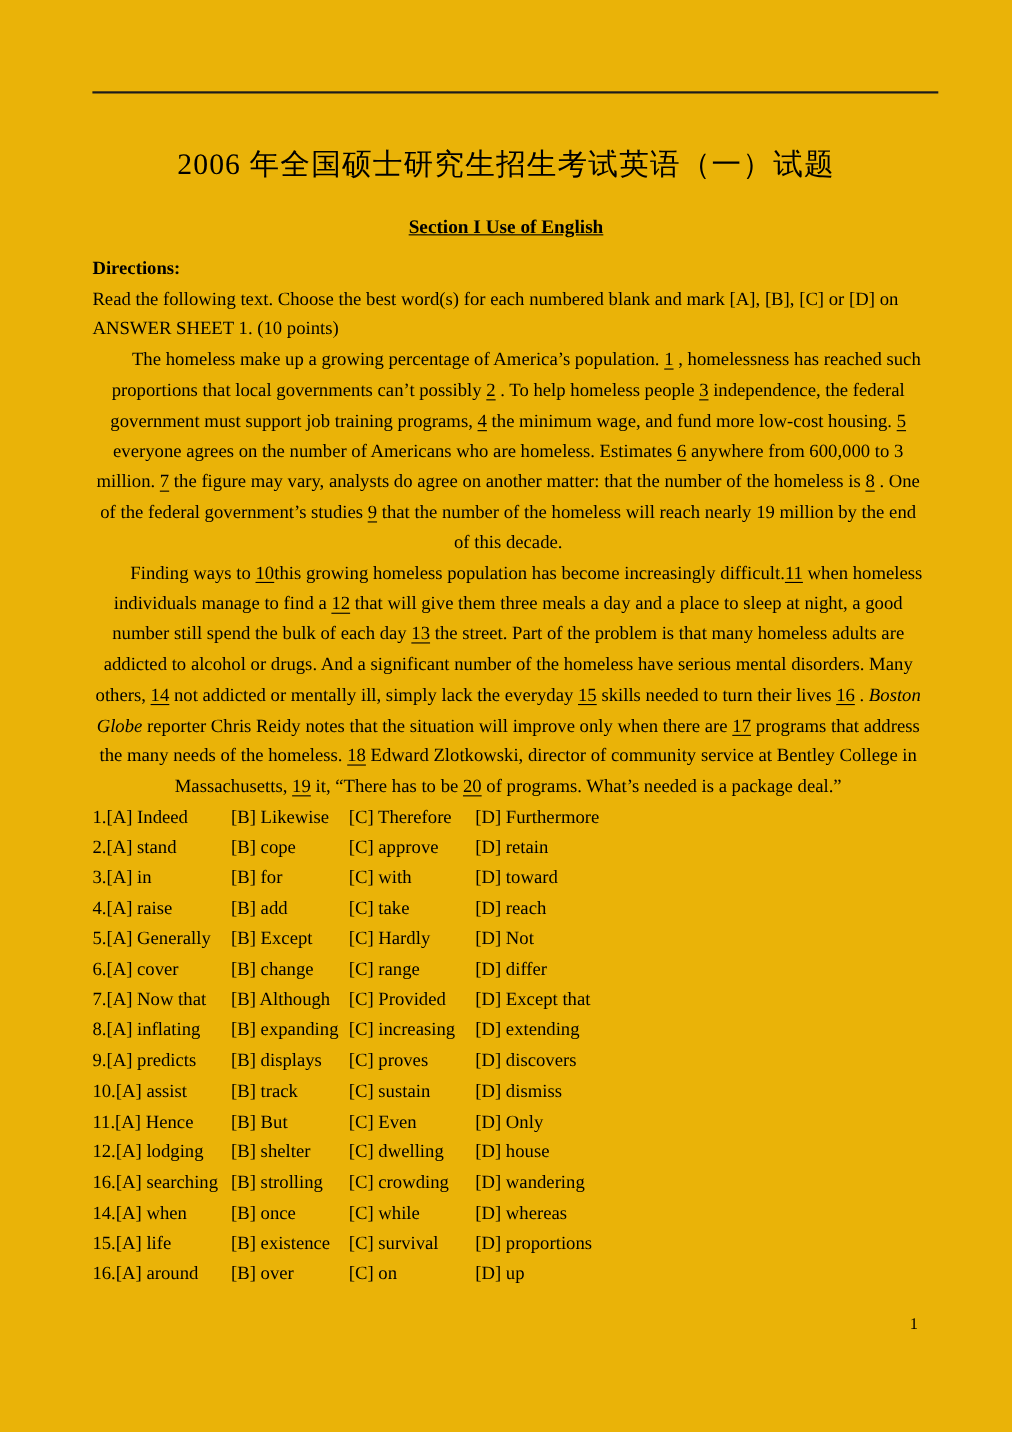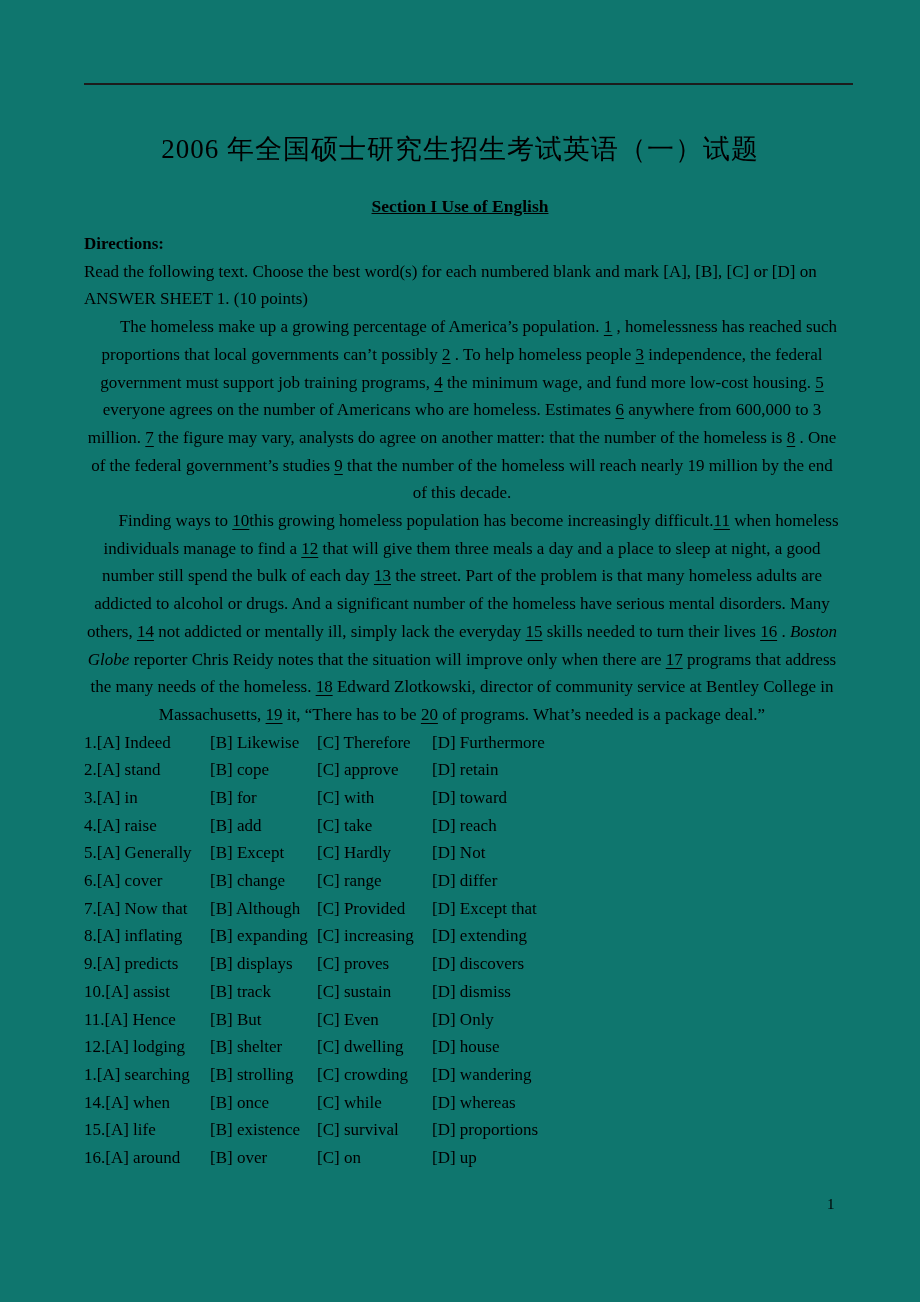--- a/index.html
+++ b/index.html
@@ -4,21 +4,21 @@
 <style>
   html, body {
     margin: 0;
     padding: 0;
     background: #ffffff;
   }
   .page {
     position: relative;
     width: 920px;
     height: 1302px;
-    background: #0f766e;
+    background: #eab308;
     color: #000000;
     font-family: "Liberation Serif", "DejaVu Serif", serif;
     overflow: hidden;
   }
   .header-rule {
     position: absolute;
     top: 83px;
     left: 84px;
     width: 769px;
     border-top: 2px solid #1c1c1c;
@@ -174,21 +174,21 @@
           <span class="q-cell">[C] Even</span>
           <span class="q-cell">[D] Only</span>
         </div>
         <div class="q-row">
           <span class="q-cell">12.[A] lodging</span>
           <span class="q-cell">[B] shelter</span>
           <span class="q-cell">[C] dwelling</span>
           <span class="q-cell">[D] house</span>
         </div>
         <div class="q-row">
-          <span class="q-cell">1.[A] searching</span>
+          <span class="q-cell">16.[A] searching</span>
           <span class="q-cell">[B] strolling</span>
           <span class="q-cell">[C] crowding</span>
           <span class="q-cell">[D] wandering</span>
         </div>
         <div class="q-row">
           <span class="q-cell">14.[A] when</span>
           <span class="q-cell">[B] once</span>
           <span class="q-cell">[C] while</span>
           <span class="q-cell">[D] whereas</span>
         </div>

